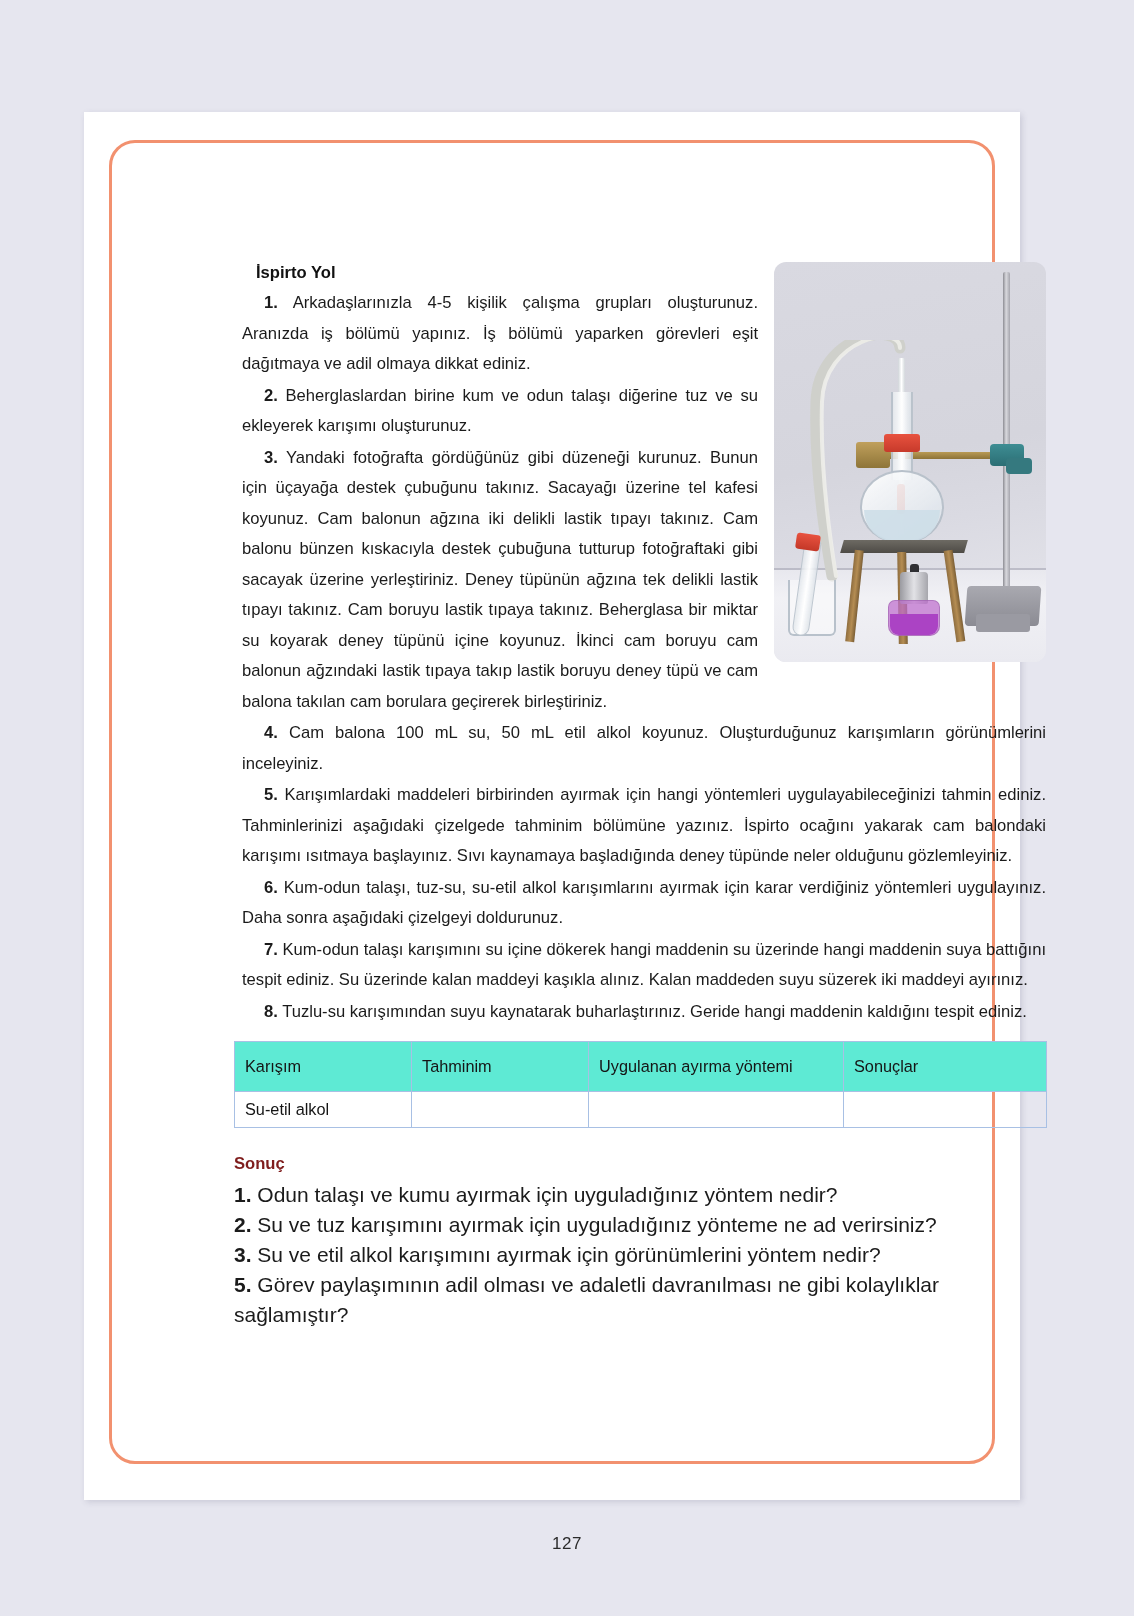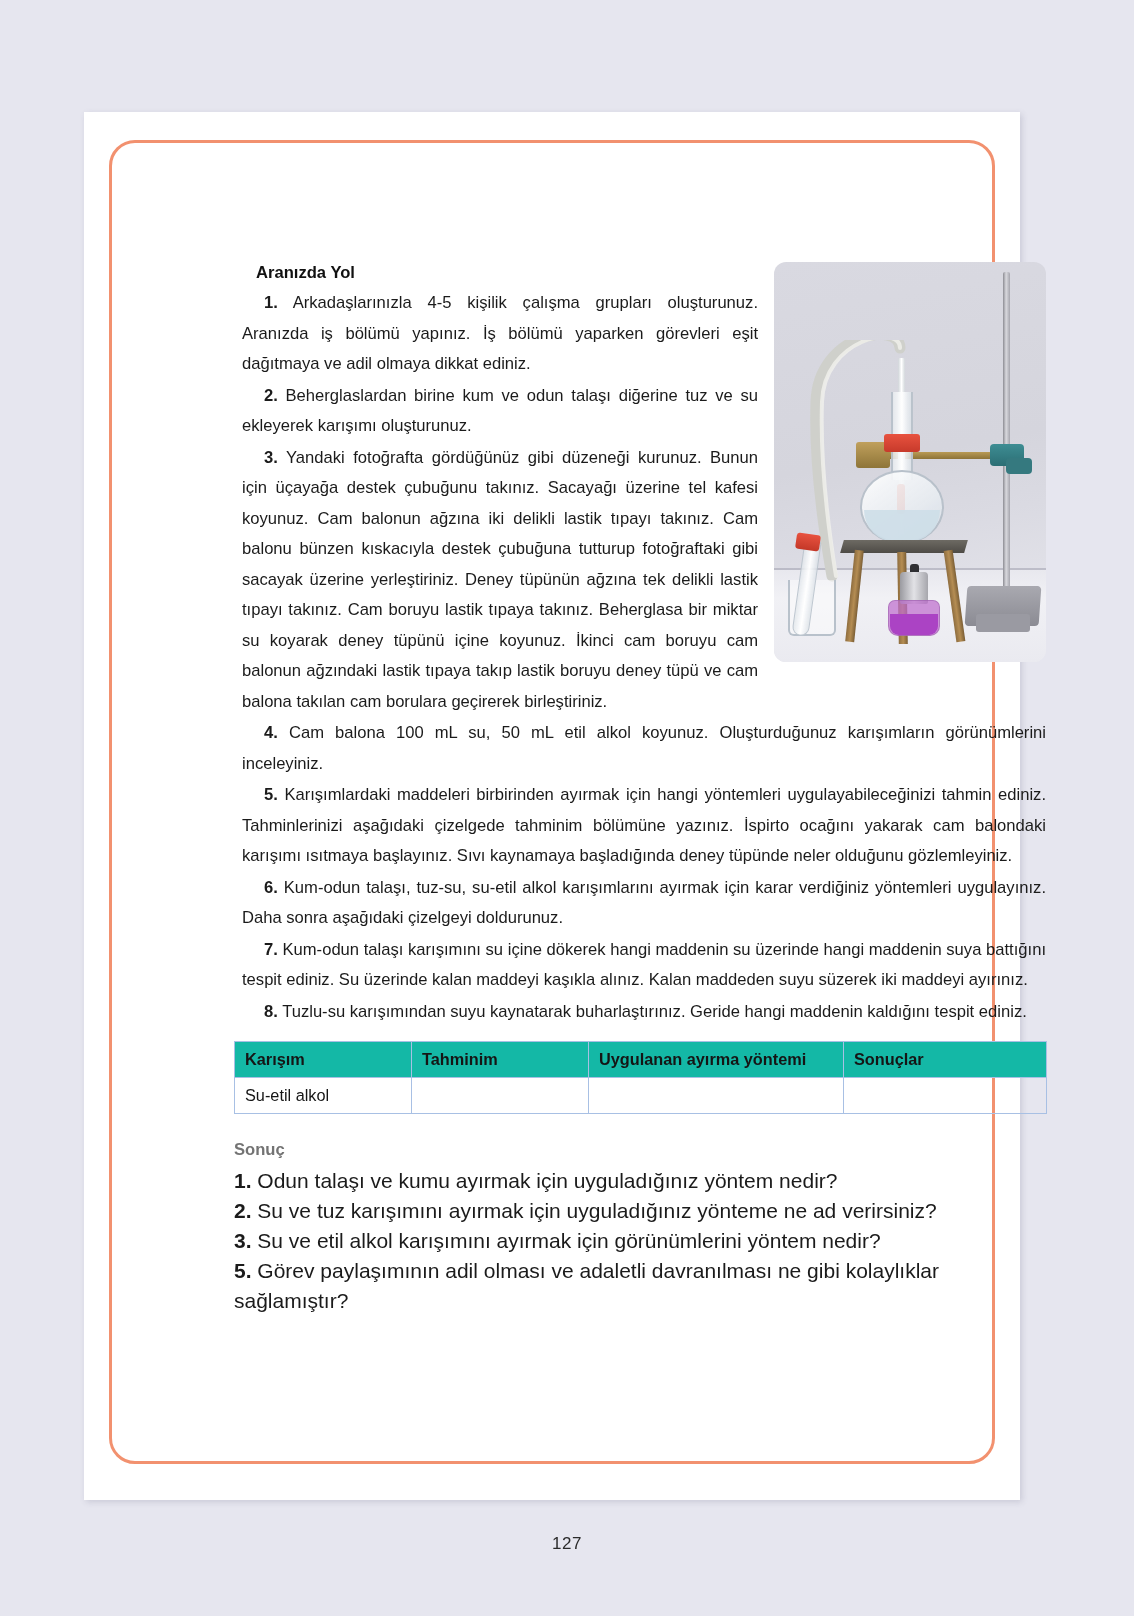--- a/index.html
+++ b/index.html
@@ -327,34 +327,34 @@
     border: 1px solid #a8c0e4;
     height: 36px;
     padding: 0 10px;
     font-size: 16.3px;
     color: #151515;
     text-align: left;
     vertical-align: middle;
     box-sizing: border-box;
   }
   .chart-table th {
-    background: #14b8a6;
-    font-weight: bold;
-    height: 36px;
+    background: #5eead4;
+    font-weight: normal;
+    height: 50px;
   }
   .col-a { width: 177px; }
   .col-b { width: 177px; }
   .col-c { width: 255px; }
   .col-d { width: 203px; }
 
   
   .result-head {
     font-size: 16.6px;
     font-weight: bold;
-    color: #737373;
+    color: #7f1d1d;
     margin: 22px 0 2px 0;
     line-height: 28px;
   }
   .result-item {
     font-size: 21px;
     line-height: 30px;
     color: #1b1b1b;
     text-indent: 0;
     margin: 0;
     padding-left: 0;
@@ -418,21 +418,21 @@
         <div class="burner-body"></div>
         <div class="burner-liquid"></div>
 
         <div class="beaker"></div>
         <div class="testtube"></div>
         <div class="testtube-stopper"></div>
       </div>
     </div>
 
 
-    <p class="heading-line"><b>Aranızda Yol</b></p>
+    <p class="heading-line"><b>İspirto Yol</b></p>
 
     <p class="para"><b>1.</b><span> Arkadaşlarınızla 4-5 kişilik çalışma grupları oluşturunuz. Aranızda iş bölümü yapınız. İş bölümü yaparken görevleri eşit dağıtmaya ve adil olmaya dikkat ediniz.</span></p>
 
     <p class="para"><b>2.</b><span> Beherglaslardan birine kum ve odun talaşı diğerine tuz ve su ekleyerek karışımı oluşturunuz.</span></p>
 
     <p class="para"><b>3.</b><span> Yandaki fotoğrafta gördüğünüz gibi düzeneği kurunuz. Bunun için üçayağa destek çubuğunu takınız. Sacayağı üzerine tel kafesi koyunuz. Cam balonun ağzına iki delikli lastik tıpayı takınız. Cam balonu bünzen kıskacıyla destek çubuğuna tutturup fotoğraftaki gibi sacayak üzerine yerleştiriniz. Deney tüpünün ağzına tek delikli lastik tıpayı takınız. Cam boruyu lastik tıpaya takınız. Beherglasa bir miktar su koyarak deney tüpünü içine koyunuz. İkinci cam boruyu cam balonun ağzındaki lastik tıpaya takıp lastik boruyu deney tüpü ve cam balona takılan cam borulara geçirerek birleştiriniz.</span></p>
 
     <p class="para"><b>4.</b><span> Cam balona 100 mL su, 50 mL etil alkol koyunuz. Oluşturduğunuz karışımların görünümlerini inceleyiniz.</span></p>
 
     <p class="para"><b>5.</b><span> Karışımlardaki maddeleri birbirinden ayırmak için hangi yöntemleri uygulayabileceğinizi tahmin ediniz. Tahminlerinizi aşağıdaki çizelgede tahminim bölümüne yazınız. İspirto ocağını yakarak cam balondaki karışımı ısıtmaya başlayınız. Sıvı kaynamaya başladığında deney tüpünde neler olduğunu gözlemleyiniz.</span></p>

